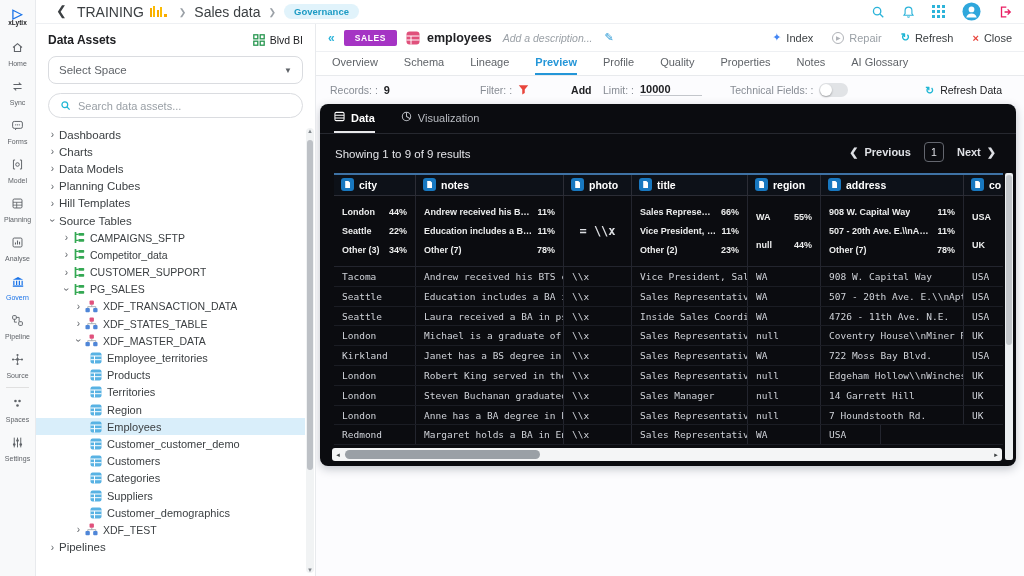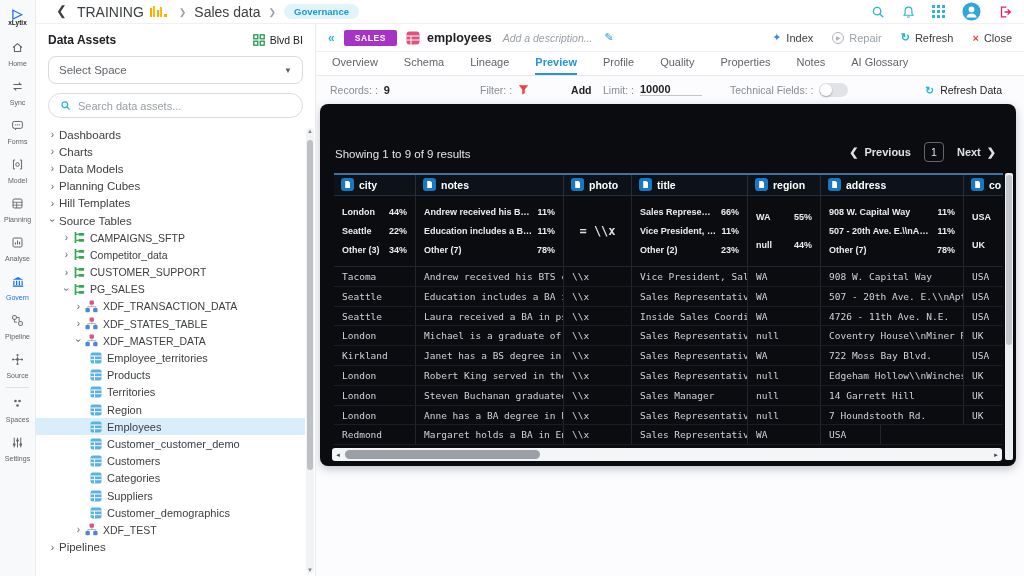--- a/index.html
+++ b/index.html
@@ -600,20 +600,36 @@
           <span class="knob"></span>
         </span>
     </span>
     <span class="ctl c-refresh">
       <span class="aic ic-refresh">↻</span>
       <span>Refresh Data</span>
     </span>
   </div>
 
   <div class="dpanel">
+    <div class="ptabs" id="panel-tabs">
+        <div class="ptab active">
+          <span><svg width="11" height="11" viewBox="0 0 12 12">
+              <rect x="1" y="1.5" width="10" height="9" rx="1.5" fill="none" stroke="#fff" stroke-width="1.1"></rect>
+              <path d="M1 4.6h10M1 7.6h10" stroke="#fff" stroke-width="1.1"></path>
+            </svg></span>
+          <span>Data</span>
+        </div>
+        <div class="ptab">
+          <span><svg width="11" height="11" viewBox="0 0 12 12">
+              <circle cx="6" cy="6" r="4.6" fill="none" stroke="#b9bcc2" stroke-width="1.1"></circle>
+              <path d="M6 1.4V6l4 2.4" fill="none" stroke="#b9bcc2" stroke-width="1.1"></path>
+            </svg></span>
+          <span>Visualization</span>
+        </div>
+      </div>
     <div class="showing">Showing 1 to 9 of 9 results</div>
     <div class="pagi">
       <span class="pg-nav">
           <span>❮</span>
           <span>Previous</span>
         </span>
       <span class="pg-box">1</span>
       <span class="pg-nav">
           <span>Next</span>
           <span>❯</span>

